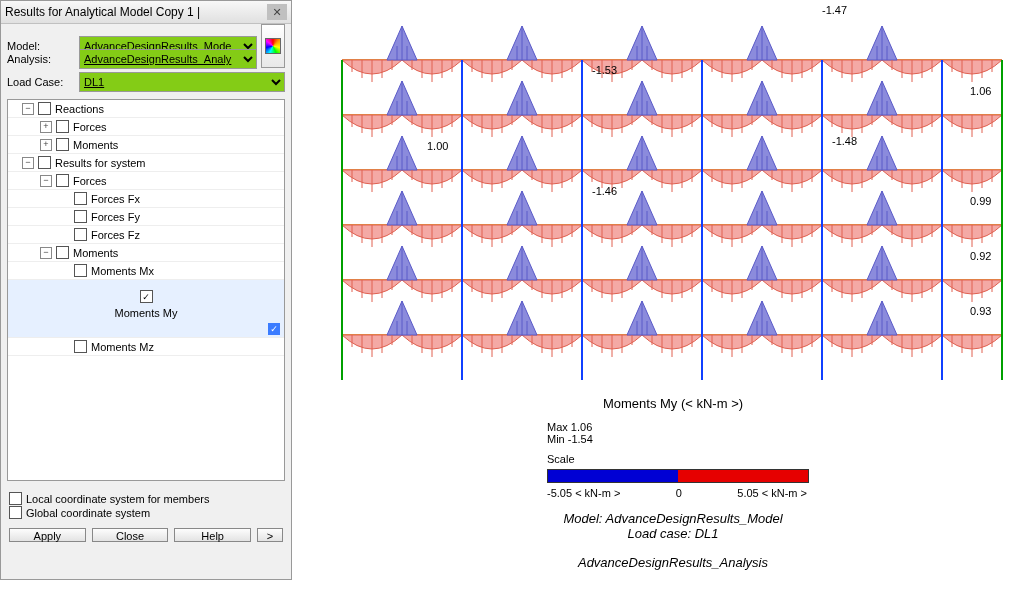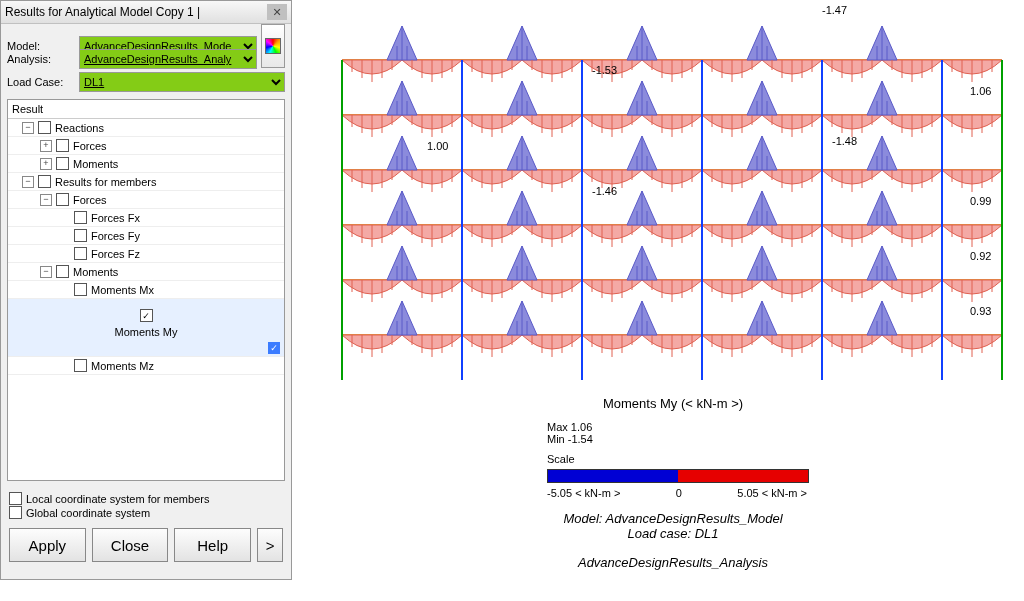--- a/index.html
+++ b/index.html
@@ -109,24 +109,24 @@
     width:12px;height:12px;
     background:#3b7cff;
     display:flex;align-items:center;justify-content:center;
     color:#fff;font-size:9px;
   }
   .bottom-opts { padding:6px 8px 4px; }
   .opt-row { display:flex; align-items:center; margin:1px 0; gap:4px; }
   .btn-row { display:flex; gap:6px; padding:4px 8px 8px; }
   .btn {
     flex:1;
-    height:34px;
+    height:14px;
     background:linear-gradient(#fdfdfd,#e3e3e3);
     border:1px solid #888;
-    font-size:15px;
+    font-size:11px;
     cursor:pointer;
   }
   .btn.narrow{flex:0 0 26px;}
   .viewer {
     flex:1;
     position:relative;
     padding:10px 10px 10px 40px;
   }
   svg { display:block; }
   .annot { position:absolute; font-size:11px; color:#000; }
@@ -175,21 +175,20 @@
     </div>
     <div class="form-row">
       <span class="form-label">Load Case:</span>
       <select class="form-select">
         <option>DL1</option>
       </select>
     </div>
   </div>
 
   <div class="tree-container">
-    <div class="tree-header">Result</div>
     <div id="tree-body">
         <div class="tree-item">
           <span class="spacer" style="width: 6px;"></span>
           <span class="expander">−</span>
           <span class="chk"></span>
           <span>Reactions</span>
         </div>
         <div class="tree-item">
           <span class="spacer" style="width: 24px;"></span>
           <span class="expander">+</span>
@@ -199,21 +198,21 @@
         <div class="tree-item">
           <span class="spacer" style="width: 24px;"></span>
           <span class="expander">+</span>
           <span class="chk"></span>
           <span>Moments</span>
         </div>
         <div class="tree-item">
           <span class="spacer" style="width: 6px;"></span>
           <span class="expander">−</span>
           <span class="chk"></span>
-          <span>Results for members</span>
+          <span>Results for system</span>
         </div>
         <div class="tree-item">
           <span class="spacer" style="width: 24px;"></span>
           <span class="expander">−</span>
           <span class="chk"></span>
           <span>Forces</span>
         </div>
         <div class="tree-item">
           <span class="spacer" style="width: 42px;"></span>
           <span class="spacer" style="width: 12px;"></span>

